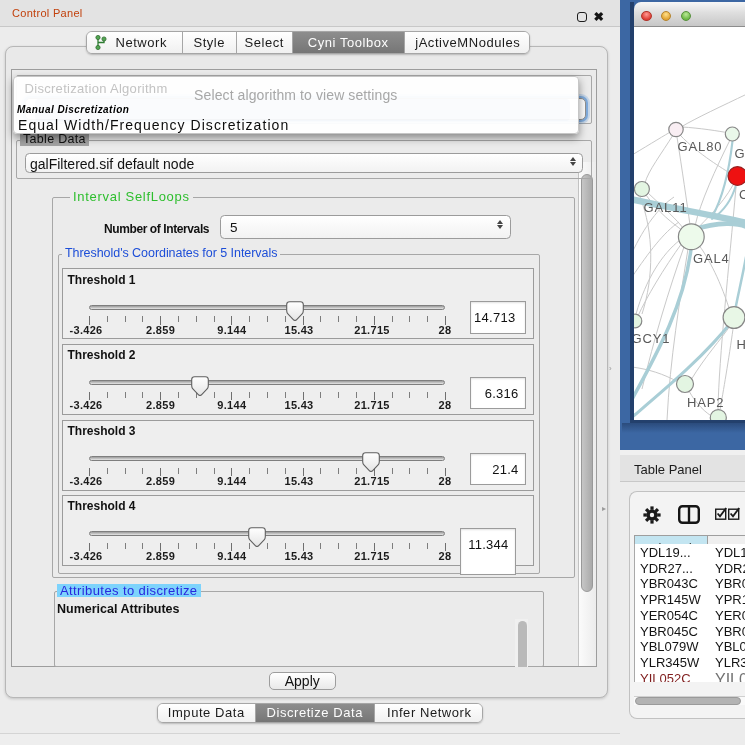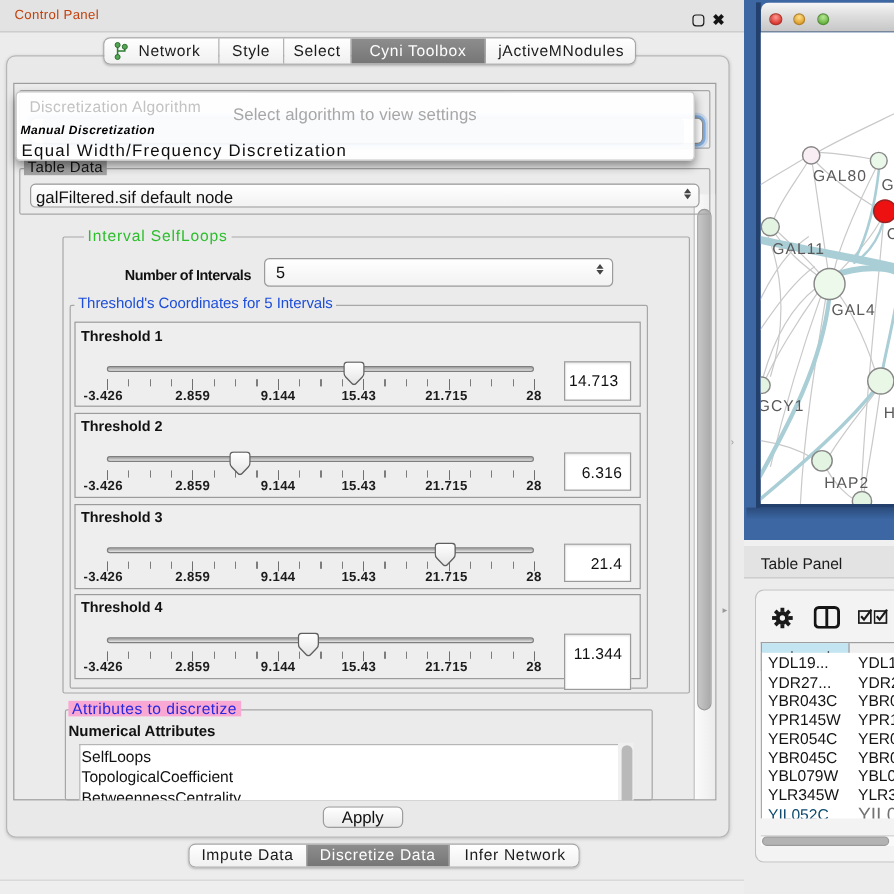--- a/index.html
+++ b/index.html
@@ -144,29 +144,24 @@
 <svg class="abs" style="left:248.10000000000002px;top:527.0px;" width="18" height="20" viewBox="0 0 18 20">
 <defs>
         <linearGradient id="tg257527" x1="0" y1="0" x2="0" y2="1">
           <stop offset="0" stop-color="#ffffff"></stop>
           <stop offset="0.5" stop-color="#f2f2f2"></stop>
           <stop offset="1" stop-color="#e4e4e4"></stop>
         </linearGradient>
       </defs>
 <path d="M3.6,0.7 L14.4,0.7 Q17.3,0.7 17.3,3.6 L17.3,9.8 Q17.3,11.8 15.9,13.2 L10.7,18.6 Q9,20.3 7.3,18.6 L2.1,13.2 Q0.7,11.8 0.7,9.8 L0.7,3.6 Q0.7,0.7 3.6,0.7 Z" fill="url(#tg257527)" stroke="#5f5f5f" stroke-width="1.1"></path>
 </svg>
-<div class="vfield" style="left:470px;top:527.5px;width:55.5px;height:47px;line-height:32px;">11.344</div>
+<div class="vfield" style="left:460px;top:527.5px;width:55.5px;height:47px;line-height:32px;">11.344</div>
 <div class="gb" style="left:54px;top:591px;width:489.5px;height:75.5px;"></div>
-<div class="gbt" style="left:57px;top:584px;color:#2828dd;background:#f9a8d4;font-size:13px;letter-spacing:0.4px;">Attributes to discretize</div>
+<div class="gbt" style="left:57px;top:584px;color:#2828dd;background:#7dd3fc;font-size:13px;letter-spacing:0.4px;">Attributes to discretize</div>
 <div class="abs bold" style="left:57px;top:601.5px;font-size:12.5px;color:#111;">Numerical Attributes</div>
-<div class="abs" style="left:66px;top:620px;width:449px;height:46.5px;background:#ffffff;border-top:1px solid #b5b5b5;border-left:1px solid #b5b5b5;overflow:hidden;">
-<div style="position:absolute;left:1px;top:2px;font-size:13px;color:#111;">SelfLoops</div>
-<div style="position:absolute;left:1px;top:19.2px;font-size:13px;color:#111;">TopologicalCoefficient</div>
-<div style="position:absolute;left:1px;top:36.4px;font-size:13px;color:#111;">BetweennessCentrality</div>
-</div>
 <div class="abs" style="left:515px;top:619px;width:13px;height:47.5px;background:#f0f0f0;"></div>
 <div class="abs" style="left:517.5px;top:621px;width:9px;height:45.5px;background:#b9b9b9;border-radius:4.5px 4.5px 0 0;"></div>
 <div class="abs" style="left:269px;top:671.5px;width:66.5px;height:18px;background:linear-gradient(180deg,#ffffff,#e9e9e9);border:1px solid #9d9d9d;border-radius:5px;font-size:14px;color:#111;text-align:center;line-height:17px;">Apply</div>
 <div class="abs" style="left:157px;top:702.5px;width:325.5px;height:20.5px;border-radius:6px;overflow:hidden;border:1px solid #a6a6a6;box-shadow:0 1px 2px rgba(0,0,0,0.22);">
 <div class="tab" style="left:0;width:97.5px;">Impute Data</div>
 <div class="tab tabsel" style="left:97.5px;width:119.5px;">Discretize Data</div>
 <div class="tab" style="left:217px;width:108.5px;border-right:none;">Infer Network</div>
 </div>
 <div class="abs" style="left:0;top:733px;width:620px;height:12px;background:#eeeeee;border-top:1px solid #d4d4d4;"></div>
 <div class="abs" style="left:609px;top:364px;font-size:8px;color:#9a9a9a;">›</div>
@@ -280,21 +275,21 @@
 <div style="position:absolute;left:5.5px;top:48.099999999999994px;font-size:13px;color:#141414;">YPR145W</div>
 <div style="position:absolute;left:80.5px;top:48.099999999999994px;font-size:13px;color:#141414;white-space:nowrap;">YPR1</div>
 <div style="position:absolute;left:5.5px;top:63.8px;font-size:13px;color:#141414;">YER054C</div>
 <div style="position:absolute;left:80.5px;top:63.8px;font-size:13px;color:#141414;white-space:nowrap;">YER0</div>
 <div style="position:absolute;left:5.5px;top:79.5px;font-size:13px;color:#141414;">YBR045C</div>
 <div style="position:absolute;left:80.5px;top:79.5px;font-size:13px;color:#141414;white-space:nowrap;">YBR0</div>
 <div style="position:absolute;left:5.5px;top:95.2px;font-size:13px;color:#141414;">YBL079W</div>
 <div style="position:absolute;left:80.5px;top:95.2px;font-size:13px;color:#141414;white-space:nowrap;">YBL0</div>
 <div style="position:absolute;left:5.5px;top:110.9px;font-size:13px;color:#141414;">YLR345W</div>
 <div style="position:absolute;left:80.5px;top:110.9px;font-size:13px;color:#141414;white-space:nowrap;">YLR3</div>
-<div style="position:absolute;left:5.5px;top:126.60000000000001px;font-size:13px;color:#0c4a6e;">YIL052C</div>
+<div style="position:absolute;left:5.5px;top:126.60000000000001px;font-size:13px;color:#7f1d1d;">YIL052C</div>
 <div style="position:absolute;left:80.5px;top:126.60000000000001px;font-size:16px;color:#737373;white-space:nowrap;">YIL0</div>
 </div>
 <div class="abs" style="left:633.5px;top:696px;width:111.5px;height:9px;background:#fafafa;border-top:1px solid #d0d0d0;"></div>
 <div class="abs" style="left:634.5px;top:696.5px;width:106px;height:8px;background:#b3b3b3;border:1px solid #9a9a9a;border-radius:4px;"></div>
 <div class="abs" style="left:13px;top:76px;width:565.5px;height:57.5px;background:rgba(255,255,255,0.95);border:1px solid #c6c6c6;border-radius:4px;box-shadow:0 4px 8px rgba(0,0,0,0.42);z-index:50;">
 <div style="position:absolute;left:10.5px;top:4px;font-size:13px;letter-spacing:0.3px;color:#c3c3c3;">Discretization Algorithm</div>
 <div style="position:absolute;left:21px;top:21.5px;width:535px;height:22px;background:rgba(195,215,235,0.09);border-radius:4px;"></div>
 <div style="position:absolute;left:0;top:9.5px;width:100%;text-align:center;font-size:14px;letter-spacing:0.1px;color:#a7a7a7;">Select algorithm to view settings</div>
 <div style="position:absolute;left:3px;top:25.5px;font-size:10px;line-height:14px;letter-spacing:0.45px;font-weight:bold;color:#000000;font-style:italic;">Manual Discretization</div>
 <div style="position:absolute;left:4px;top:40.5px;font-size:14px;line-height:14px;letter-spacing:1.05px;color:#0d0d0d;">Equal Width/Frequency Discretization</div>

